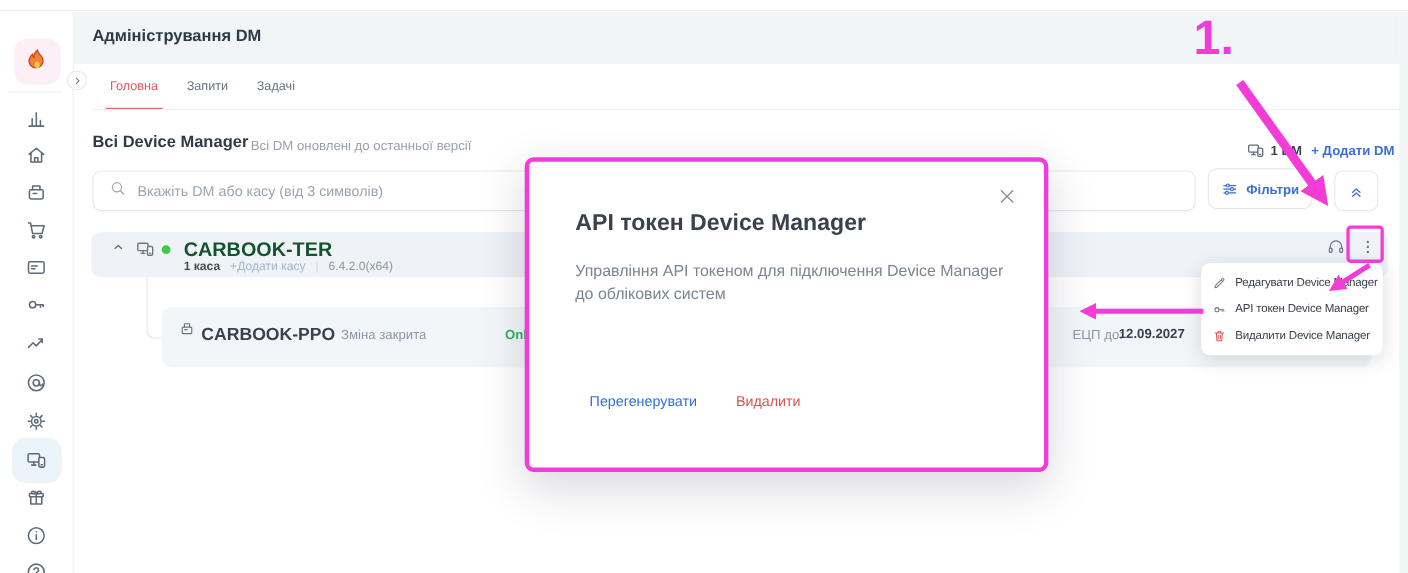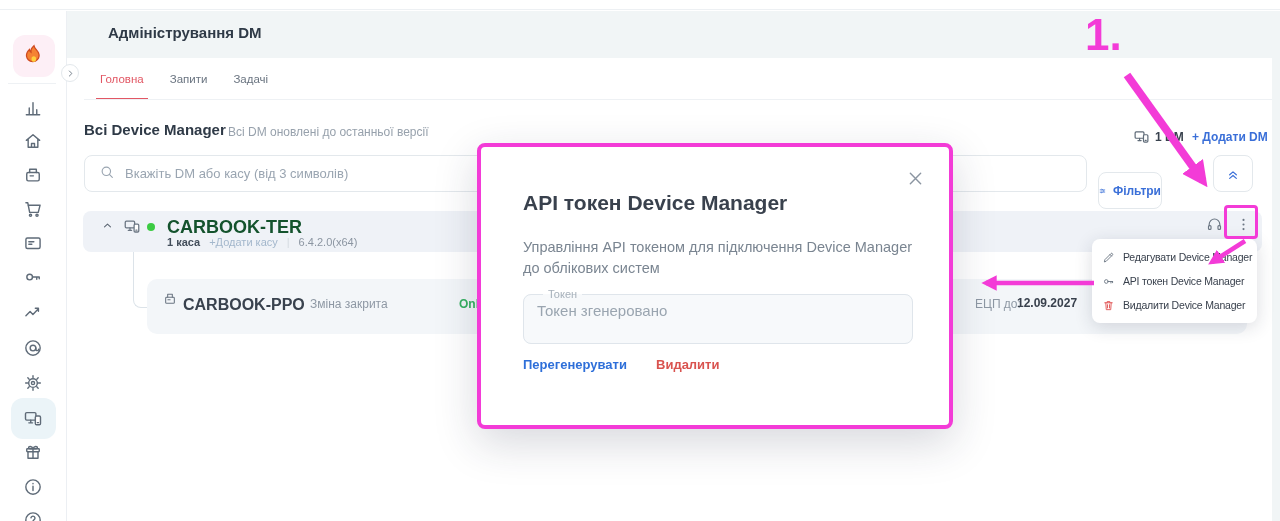--- a/index.html
+++ b/index.html
@@ -16,41 +16,41 @@
   
   .sidebar { left:0; top:11px; width:67px; height:510px; background:#fff; border-right:1px solid #eceff3; }
   .logo { left:13px; top:24px; width:42px; height:42px; border-radius:12px; background:#fdeff6; display:flex; align-items:center; justify-content:center; }
   .sb-divider { left:8px; top:72px; width:48px; height:1px; background:#eef1f4; }
   .expand-btn { left:61px; top:64px; width:18px; height:18px; border-radius:50%; background:#fff; border:1px solid #e3e8ec; color:#6b7683; display:flex; align-items:center; justify-content:center; }
   .navitem { left:21px; width:24px; height:24px; color:#5f6b78; display:flex; align-items:center; justify-content:center; }
   .nav-active-bg { left:11px; top:387px; width:45px; height:41px; border-radius:12px; background:#ebf4f8; }
   .navitem svg, .expand-btn svg { display:block; }
 
   
-  .page-title { left:84px; top:24px; font-size:15px; font-weight:700; color:#2f3a47;margin-left:24px; }
+  .page-title { left:84px; top:24px; font-size:15px; font-weight:700; color:#2f3a47; }
   .tabs { left:100px; top:58px; height:42px; display:flex; gap:26px; align-items:flex-end; }
   .tab { font-size:11.5px; color:#6a7480; position:relative; height:42px; display:flex; align-items:center; }
   .tab.active { color:#e25764; }
   .tab.active::after { content:""; position:absolute; left:-4px; right:-4px; bottom:0; height:2px; background:#e25764; }
   .tabline { left:84px; top:99px; width:1188px; height:1px; background:#eef1f4; }
 
   
   .heading { left:84px; top:121px; font-size:15px; font-weight:700; color:#2f3a47; }
   .subtitle { left:228px; top:125px; font-size:12px; color:#97a1ac; }
   .dm-count-ic { left:1133px; top:128px; color:#5f6b78; }
   .dm-count { left:1155px; top:130px; font-size:12px; font-weight:600; color:#39424e; }
   .add-dm { left:1192px; top:130px; font-size:12px; font-weight:700; color:#3a6fd8; cursor:pointer; }
 
   
   .search { left:84px; top:155px; width:1003px; height:37px; background:#fff; border:1px solid #e3e8ec; border-radius:8px; display:flex; align-items:center; padding:0 14px; gap:10px; }
   .search input { border:none; outline:none; background:transparent; font-family:inherit; font-size:13px; color:#4a5563; width:100%; }
   .search input::placeholder { color:#9aa5b1; }
   .search-ic { color:#9aa5b1; flex:0 0 auto; }
   .btn { background:#fff; border:1px solid #e3e8ec; border-radius:8px; display:flex; align-items:center; justify-content:center; gap:7px; color:#3a6fd8; cursor:pointer; }
-  .filters-btn { left:1098px; top:172px; width:64px; height:37px; font-size:12px; font-weight:600; }
+  .filters-btn { left:1098px; top:153px; width:95px; height:37px; font-size:12px; font-weight:600; }
   .collapse-btn { left:1213px; top:155px; width:40px; height:37px; }
 
   
   .dm-row { left:83px; top:211px; width:1179px; height:41px; background:#eff2f7; border-radius:8px; }
   .dm-chevron { left:101px; top:218px; color:#5b6572; }
   .dm-ic { left:123px; top:217px; color:#6b7683; }
   .dm-dot { left:147px; top:223px; width:8px; height:8px; border-radius:50%; }
   .dm-name { left:167px; top:217px; font-size:18px; font-weight:700; color:#14532d; }
   .dm-sub { left:167px; top:236px; font-size:11px; display:flex; gap:9px; align-items:center; }
   .kasa-count { color:#434e5b; font-weight:600; }
@@ -78,21 +78,21 @@
 
   
   .modal { left:477px; top:143px; width:476px; height:286px; background:#fff; border:4px solid #f33bd7; border-radius:8px; box-shadow:0 14px 44px rgba(35,40,65,.18); z-index:40; }
   .modal-close { position:absolute; right:24px; top:22px; color:#8b95a1; cursor:pointer; }
   .modal-title { position:absolute; left:42px; top:44px; font-size:21px; font-weight:600; color:#39414d; }
   .modal-desc { position:absolute; left:42px; top:90px; width:392px; font-size:14.5px; line-height:21px; color:#7a8591; }
   .token-field { position:absolute; left:42px; top:141px; width:390px; height:56px; border:1px solid #dfe5eb; border-radius:8px; background:#f7f9fb; padding:0 13px; }
   .token-field legend { margin-left:6px; padding:0 5px; font-size:11px; color:#a6b0ba; }
   .token-field input { width:100%; border:none; outline:none; background:transparent; font-family:inherit; font-size:15px; color:#4a5563; margin-top:2px; }
   .token-field input::placeholder { color:#9aa5b0; }
-  .modal-link { position:absolute; top:210px; font-size:13px; font-weight:700; cursor:pointer; }
+  .modal-link { position:absolute; top:210px; font-size:13px; font-weight:400; cursor:pointer;margin-left:13px; }
   .link-regen { left:42px; color:#2e6fd9; }
   .link-del { left:175px; color:#d9534f; }
 
   
   .step-label { left:1085px; top:10px; font-size:44px; font-weight:800; color:#f33bd7; z-index:60; }
   .kebab-highlight { left:1224px; top:205px; width:34px; height:34px; border:3px solid #f33bd7; border-radius:4px; z-index:50; }
   .anno-svg { left:0; top:0; z-index:60; pointer-events:none; }
 </style>
 </head>
 <body>
@@ -382,24 +382,20 @@
       <span>Видалити Device Manager</span>
     </div>
   </div>
 
   <div class="abs modal">
     <div class="modal-close"><svg width="19" height="19" fill="none" stroke="currentColor" stroke-width="1.8" stroke-linecap="round">
           <use href="#i-close"></use>
         </svg></div>
     <div class="modal-title">API токен Device Manager</div>
     <div class="modal-desc">Управління API токеном для підключення Device Manager до облікових систем</div>
-    <fieldset class="token-field">
-      <legend>Токен</legend>
-      <input type="text" placeholder="Токен згенеровано" style="">
-    </fieldset>
     <div class="modal-link link-regen">Перегенерувати</div>
     <div class="modal-link link-del">Видалити</div>
   </div>
 
   <div class="abs kebab-highlight"></div>
   <div class="abs step-label">1.</div>
   <svg class="abs anno-svg" width="1280" height="521" viewBox="0 0 1280 521">
     <defs>
       <marker id="ah-big" viewBox="0 0 10 10" refX="7" refY="5" markerWidth="3.2" markerHeight="3.2" orient="auto">
           <path d="M0 0 L10 5 L0 10 z" fill="#f33bd7"></path>

